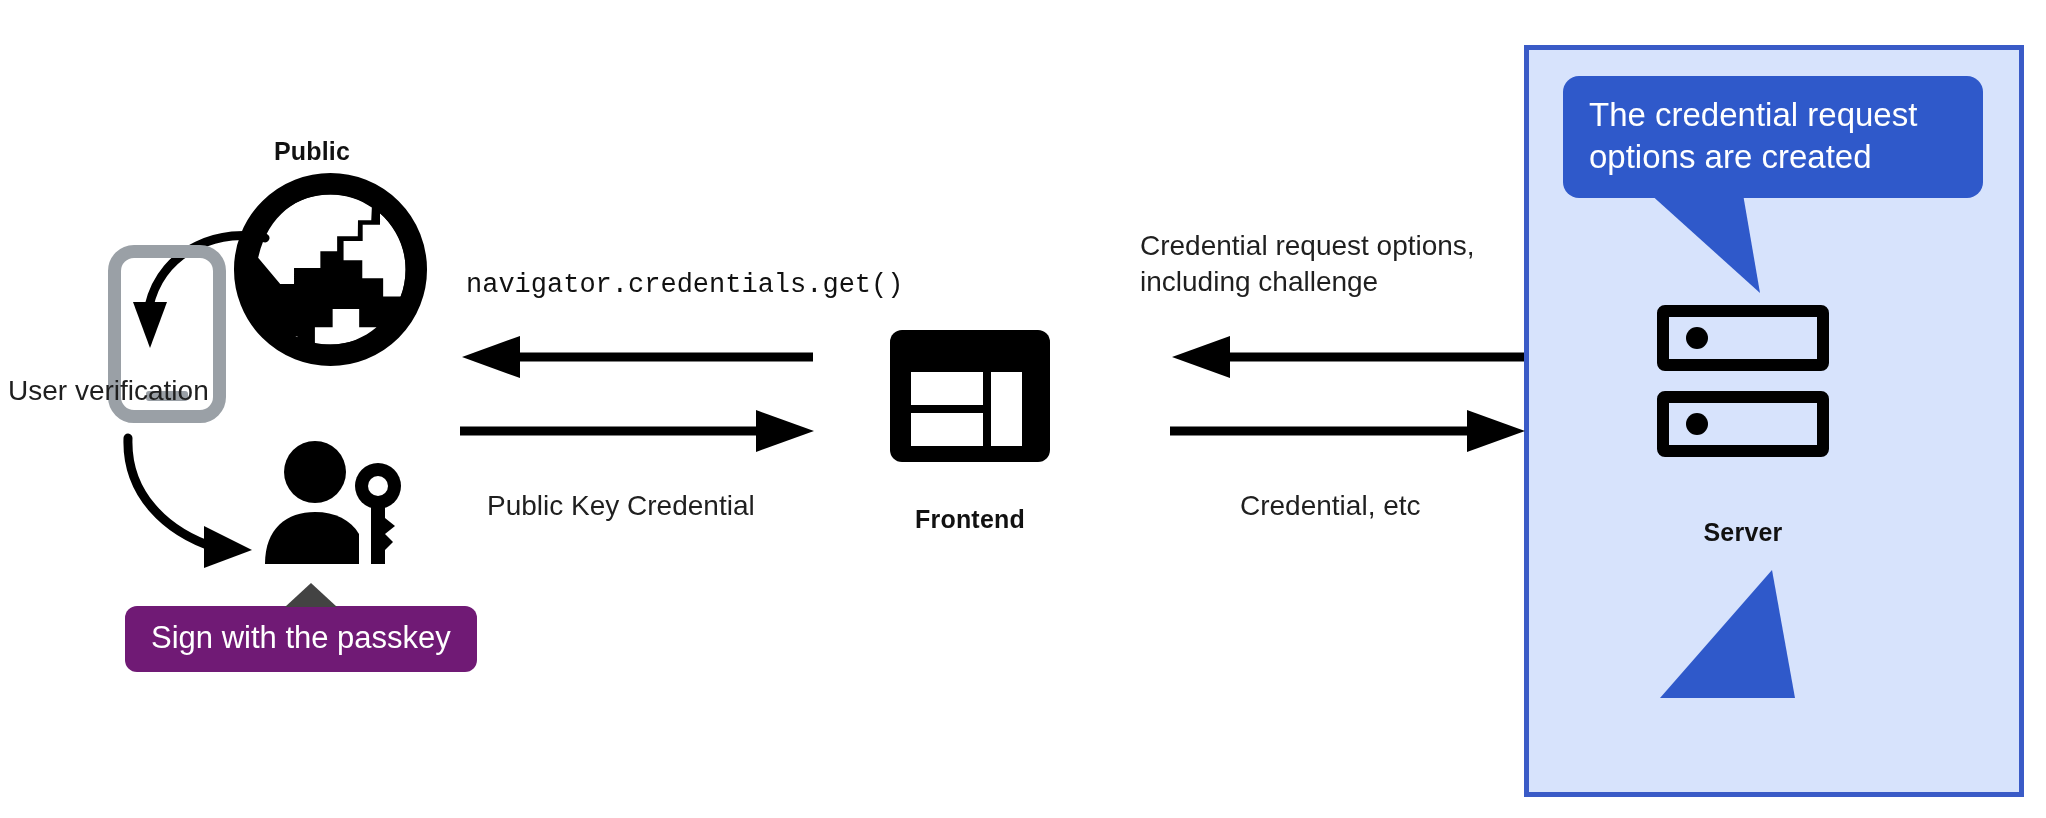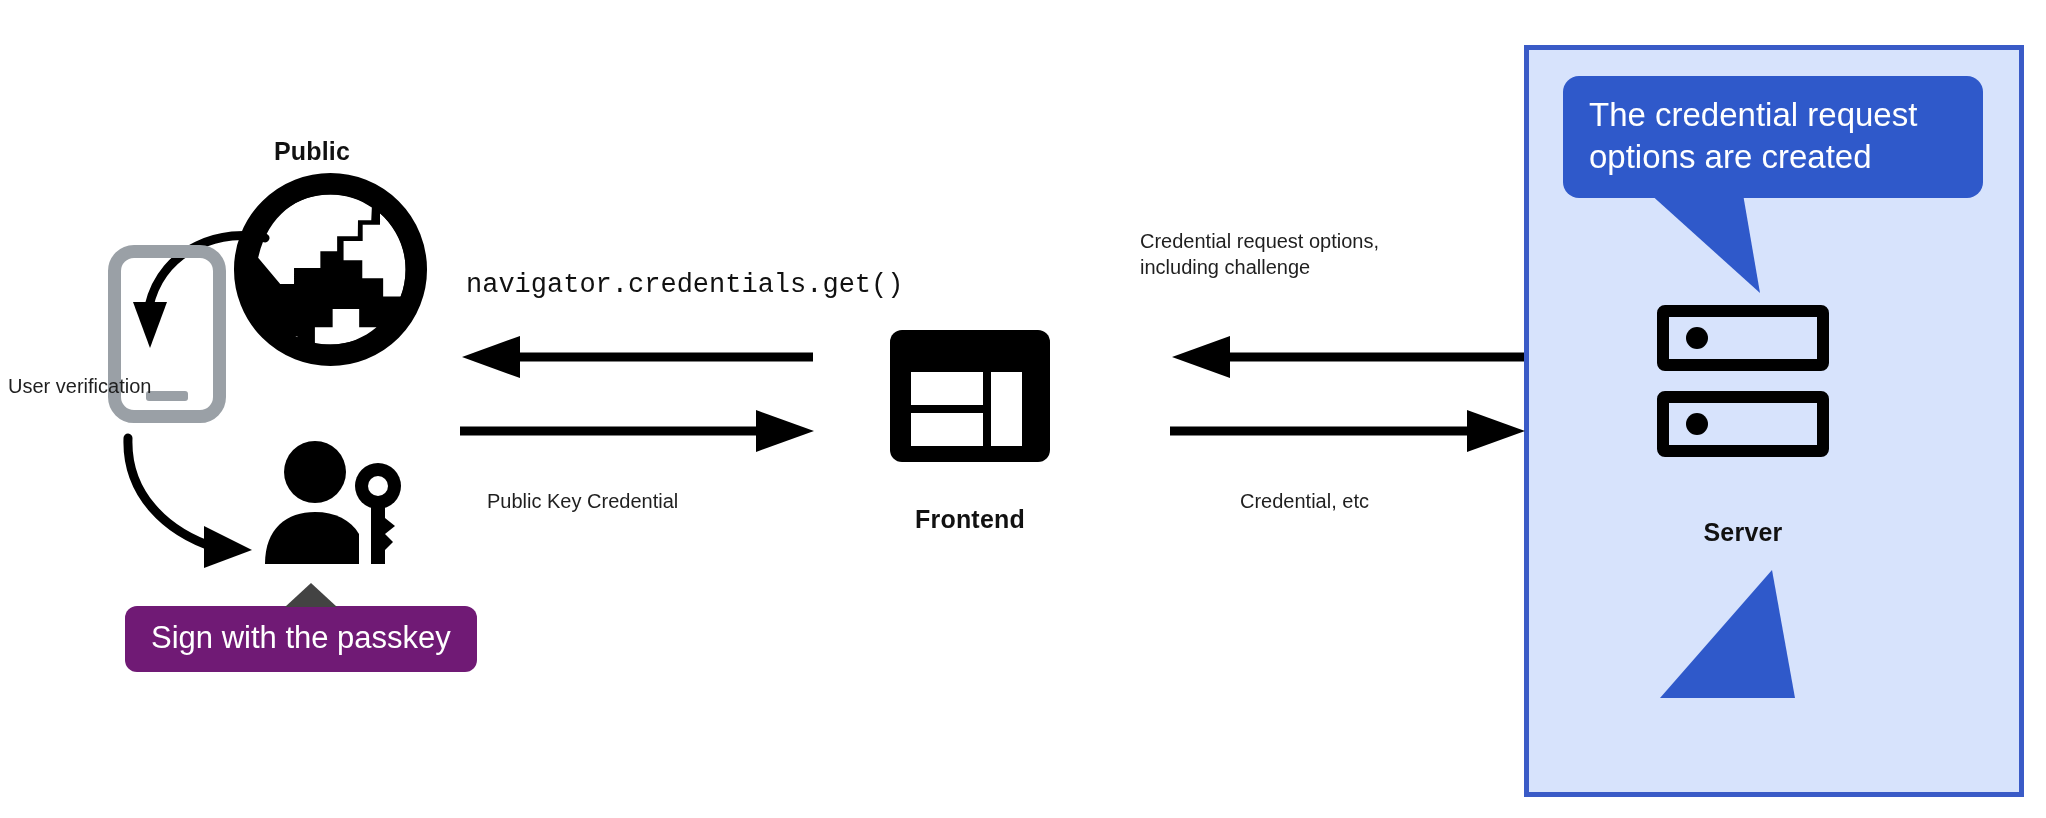--- a/index.html
+++ b/index.html
@@ -26,21 +26,21 @@
   
   .node-label {
     font-weight: bold;
     font-size: 25px;
     letter-spacing: 0.2px;
     text-align: center;
     color: #111111;
     white-space: nowrap;
   }
   .edge-label {
-    font-size: 20px;
+    font-size: 28px;
     color: #1f1f1f;
     line-height: 1.30;
     white-space: pre-line;
   }
   .mono-label {
     font-family: "Liberation Mono", "DejaVu Sans Mono", monospace;
     font-size: 27px;
     color: #111111;
     white-space: nowrap;
   }

